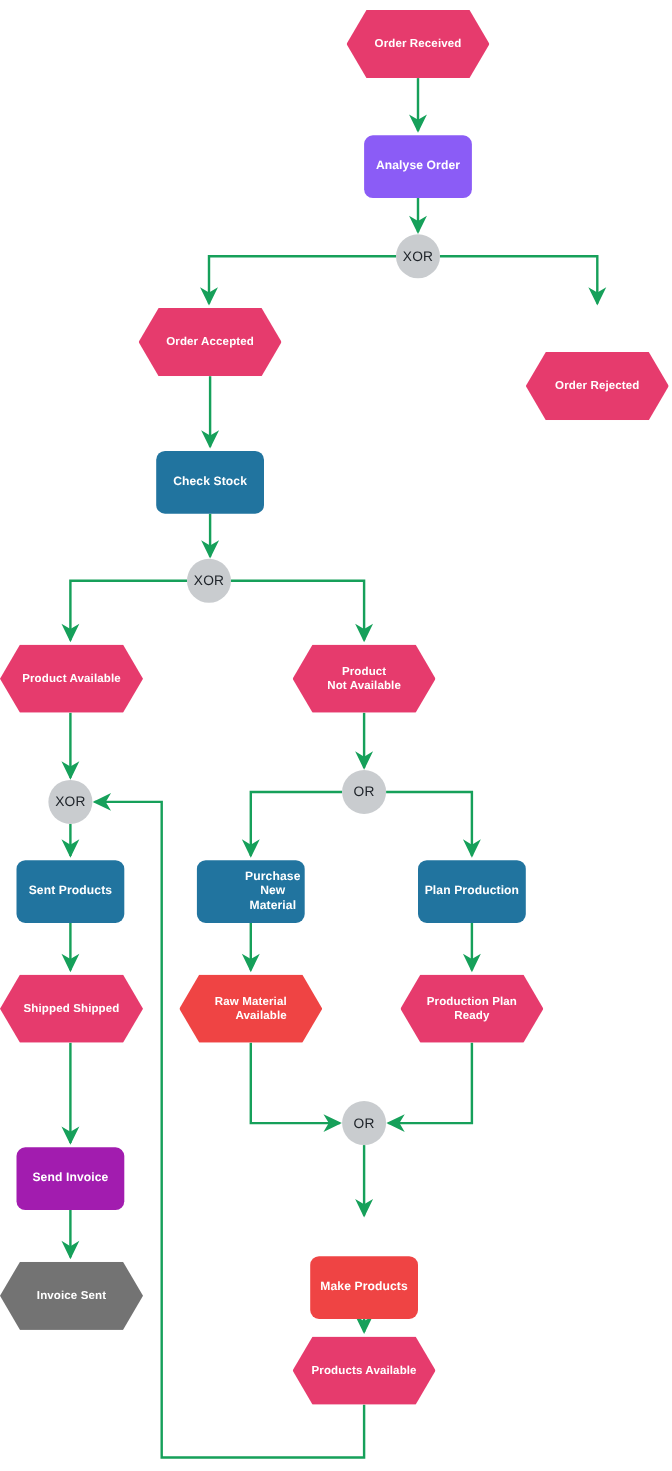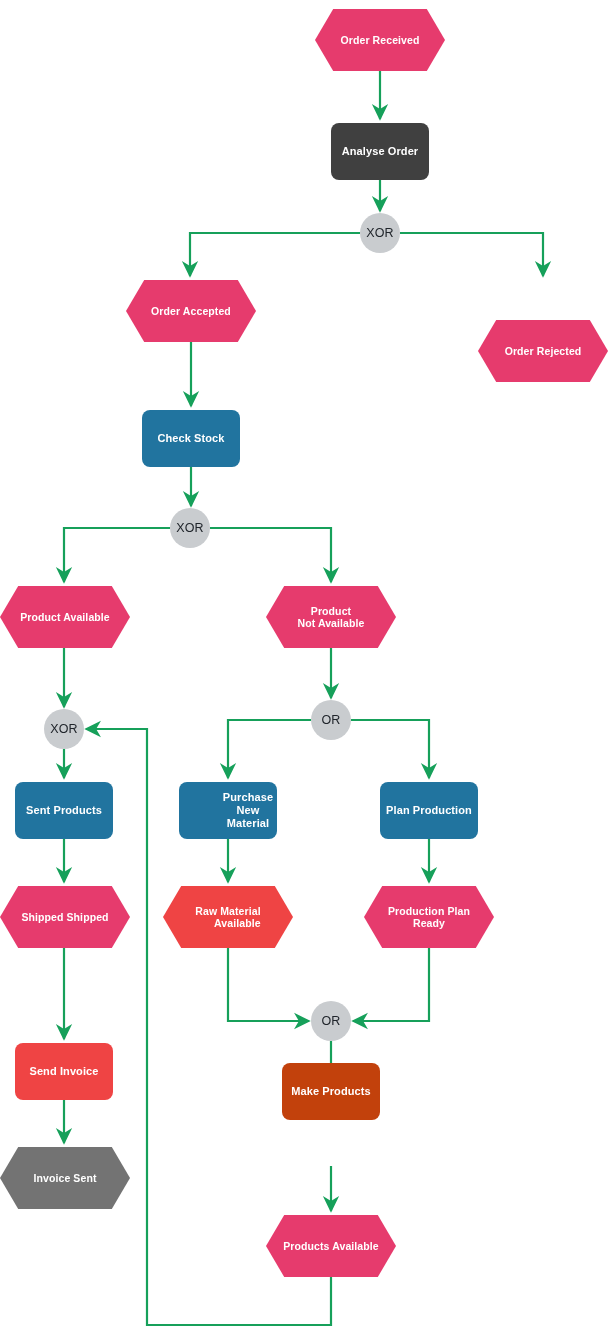--- a/index.html
+++ b/index.html
@@ -89,21 +89,21 @@
         <path d="M 429,948 L 429,1021 L 353,1021" fill="none" stroke="#16A05A" stroke-width="2.2" stroke-linejoin="miter" stroke-linecap="butt" marker-end="url(#arrowhead)"></path>
         <path d="M 331,1041 L 331,1105" fill="none" stroke="#16A05A" stroke-width="2.2" stroke-linejoin="miter" stroke-linecap="butt" marker-end="url(#arrowhead)"></path>
         <path d="M 64,1100 L 64,1143" fill="none" stroke="#16A05A" stroke-width="2.2" stroke-linejoin="miter" stroke-linecap="butt" marker-end="url(#arrowhead)"></path>
         <path d="M 331,1166 L 331,1211" fill="none" stroke="#16A05A" stroke-width="2.2" stroke-linejoin="miter" stroke-linecap="butt" marker-end="url(#arrowhead)"></path>
         <path d="M 331,1277 L 331,1325 L 147,1325 L 147,729 L 86,729" fill="none" stroke="#16A05A" stroke-width="2.2" stroke-linejoin="miter" stroke-linecap="butt" marker-end="url(#arrowhead)"></path>
       </g>
   </svg>
 
   <div id="node-layer">
       <div class="node event" style="left: 315px; top: 9px; width: 130px; height: 62px; background: rgb(230, 59, 109); color: rgb(255, 255, 255);"><span>Order Received</span></div>
-      <div class="node function" style="left: 331px; top: 123px; width: 98px; height: 57px; background: #404040; color: rgb(255, 255, 255);"><span>Analyse Order</span></div>
+      <div class="node function" style="left: 331px; top: 123px; width: 98px; height: 57px; background: #8b5cf6; color: rgb(255, 255, 255);"><span>Analyse Order</span></div>
       <div class="gateway" style="left: 360px; top: 213px; width: 40px; height: 40px; background: rgb(201, 204, 207); color: rgb(32, 37, 43);">
         <span>XOR</span>
       </div>
       <div class="node event" style="left: 126px; top: 280px; width: 130px; height: 62px; background: rgb(230, 59, 109); color: rgb(255, 255, 255);"><span>Order Accepted</span></div>
       <div class="node event" style="left: 478px; top: 280px; width: 130px; height: 62px; background: rgb(230, 59, 109); color: rgb(255, 255, 255); margin-top: 40px;"><span>Order Rejected</span></div>
       <div class="node function" style="left: 142px; top: 410px; width: 98px; height: 57px; background: rgb(33, 116, 159); color: rgb(255, 255, 255);"><span>Check Stock</span></div>
       <div class="gateway" style="left: 170px; top: 508px; width: 40px; height: 40px; background: rgb(201, 204, 207); color: rgb(32, 37, 43);">
         <span>XOR</span>
       </div>
       <div class="node event" style="left: 0px; top: 586px; width: 130px; height: 62px; background: rgb(230, 59, 109); color: rgb(255, 255, 255);"><span>Product Available</span></div>
@@ -120,19 +120,19 @@
 Material</span></div>
       <div class="node function" style="left: 380px; top: 782px; width: 98px; height: 57px; background: rgb(33, 116, 159); color: rgb(255, 255, 255);"><span>Plan Production</span></div>
       <div class="node event" style="left: 0px; top: 886px; width: 130px; height: 62px; background: rgb(230, 59, 109); color: rgb(255, 255, 255);"><span>Shipped Shipped</span></div>
       <div class="node event" style="left: 163px; top: 886px; width: 130px; height: 62px; background: #ef4444; color: rgb(255, 255, 255); text-align: right;"><span>Raw Material
 Available</span></div>
       <div class="node event" style="left: 364px; top: 886px; width: 130px; height: 62px; background: rgb(230, 59, 109); color: rgb(255, 255, 255);"><span>Production Plan
 Ready</span></div>
       <div class="gateway" style="left: 311px; top: 1001px; width: 40px; height: 40px; background: rgb(201, 204, 207); color: rgb(32, 37, 43);">
         <span>OR</span>
       </div>
-      <div class="node function" style="left: 15px; top: 1043px; width: 98px; height: 57px; background: #ef4444; color: rgb(255, 255, 255); align-items: center;"><span>Send Invoice</span></div>
-      <div class="node function" style="left: 282px; top: 1063px; width: 98px; height: 57px; background: #c2410c; color: rgb(255, 255, 255);"><span>Make Products</span></div>
+      <div class="node function" style="left: 15px; top: 1043px; width: 98px; height: 57px; background: #a21caf; color: rgb(255, 255, 255); align-items: center;"><span>Send Invoice</span></div>
+      <div class="node function" style="left: 282px; top: 1142px; width: 98px; height: 57px; background: #ef4444; color: rgb(255, 255, 255);"><span>Make Products</span></div>
       <div class="node event" style="left: 0px; top: 1147px; width: 130px; height: 62px; background: #737373; color: rgb(255, 255, 255);"><span>Invoice Sent</span></div>
       <div class="node event" style="left: 266px; top: 1215px; width: 130px; height: 62px; background: rgb(230, 59, 109); color: rgb(255, 255, 255);"><span>Products Available</span></div>
     </div>
 
 </div>
 
 </body></html>

